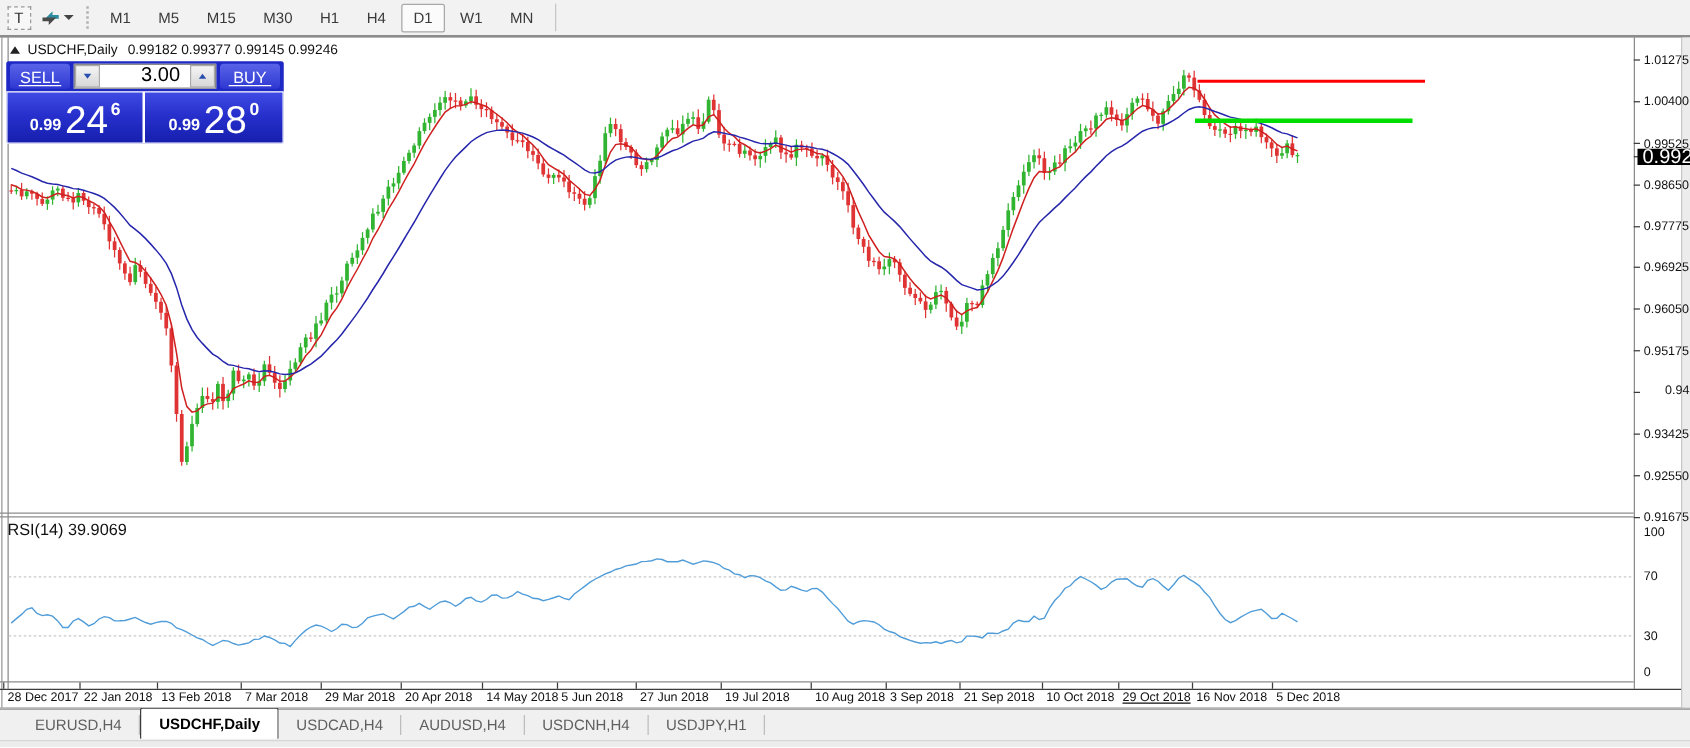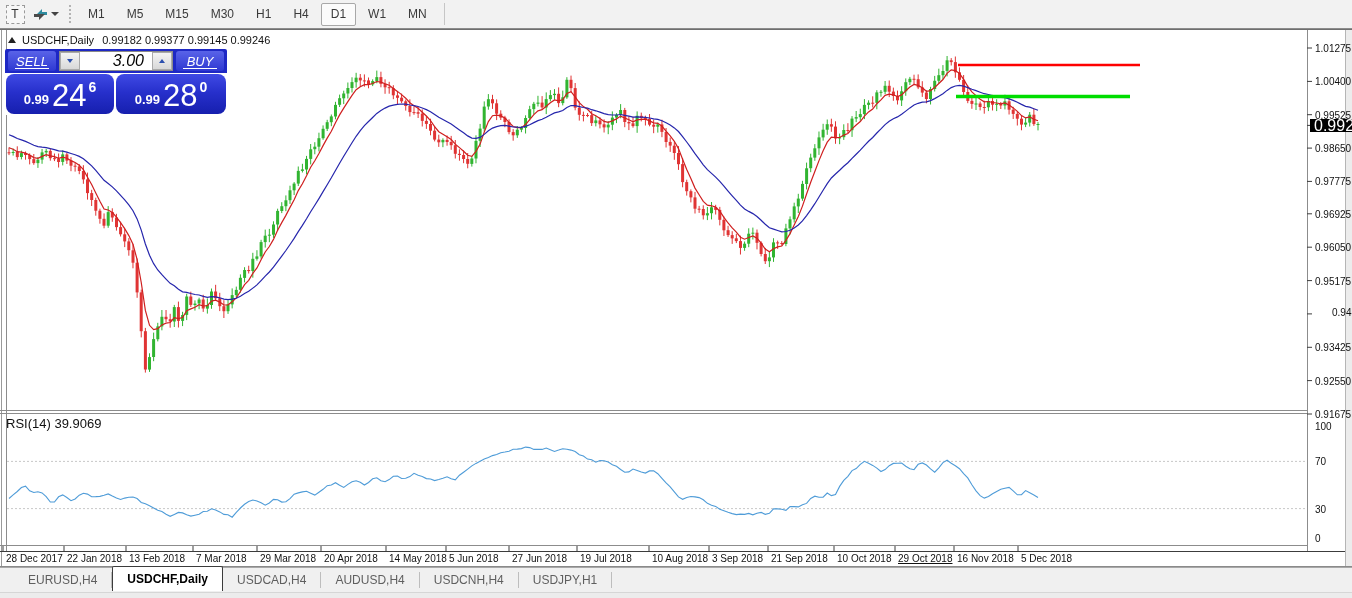--- a/index.html
+++ b/index.html
@@ -24,39 +24,39 @@
   .toolbar-sep{height:22px;border-left:1px solid #c6c6c6;margin-left:6px;}
   
   .chart-title{position:absolute;left:8px;top:33px;height:14px;display:flex;align-items:center;
                font-size:11px;color:#111;z-index:5;}
   .tri-up{width:0;height:0;border-left:4px solid transparent;border-right:4px solid transparent;
           border-bottom:6px solid #222;margin-right:6px;}
   .chart-title .ohlc{margin-left:8px;}
   
   .trade-panel{position:absolute;left:5px;top:49px;width:222px;height:66px;background:#1e28c4;
                z-index:6;border-radius:2px;}
-  .tp-row1{position:absolute;left:0;top:0;width:222px;height:20px;font-style:italic;}
+  .tp-row1{position:absolute;left:0;top:0;width:222px;height:20px;}
   .tp-btn{position:absolute;top:2px;height:20px;border-radius:3px;color:#fff;font-size:13px;
           display:flex;align-items:center;justify-content:center;
           background:linear-gradient(#5963e8,#2e38d2);}
   .tp-btn .u{position:absolute;left:15%;bottom:2px;width:70%;height:1px;background:#fff;}
   .tp-sell{left:3px;width:48px;}
   .tp-buy{right:3px;width:48px;}
   .tp-vol{position:absolute;left:54px;top:2px;width:114px;height:20px;background:#fff;
           border:1px solid #8a8a8a;box-sizing:border-box;display:flex;align-items:center;}
   .spin-btn{width:20px;height:18px;background:linear-gradient(#f4f4f4,#d8d8d8);
             border:1px solid #aaa;box-sizing:border-box;display:flex;align-items:center;
             justify-content:center;}
   .spin-caret-dn{width:0;height:0;border-left:3px solid transparent;border-right:3px solid transparent;
                  border-top:4px solid #2b4fae;}
   .spin-caret-up{width:0;height:0;border-left:3px solid transparent;border-right:3px solid transparent;
                  border-bottom:4px solid #2b4fae;}
   .vol-value{flex:1;text-align:right;padding-right:8px;font-size:16px;color:#000;}
   .tp-row2{position:absolute;left:0;top:24px;width:222px;height:42px;background:#fff;}
-  .price-box{position:absolute;top:1px;height:40px;border-radius:8px;color:#fff;
+  .price-box{position:absolute;top:1px;height:40px;border-radius:0;color:#fff;
              background:linear-gradient(#3f4ae4 0%,#2730cc 45%,#161fae 100%);
              display:flex;align-items:flex-end;justify-content:center;padding-bottom:3px;
              box-sizing:border-box;}
   .pb-left{left:1px;width:108px;}
   .pb-right{left:111px;width:110px;}
   .pb-big{font-size:13px;font-weight:bold;margin:0 3px 4px 0;}
   .pb-mid{font-size:31px;line-height:31px;}
   .pb-pip{font-size:14px;font-weight:bold;margin:0 0 16px 2px;}
   
   .price-label{position:absolute;left:1315px;width:36px;font-size:10px;color:#111;z-index:4;}

